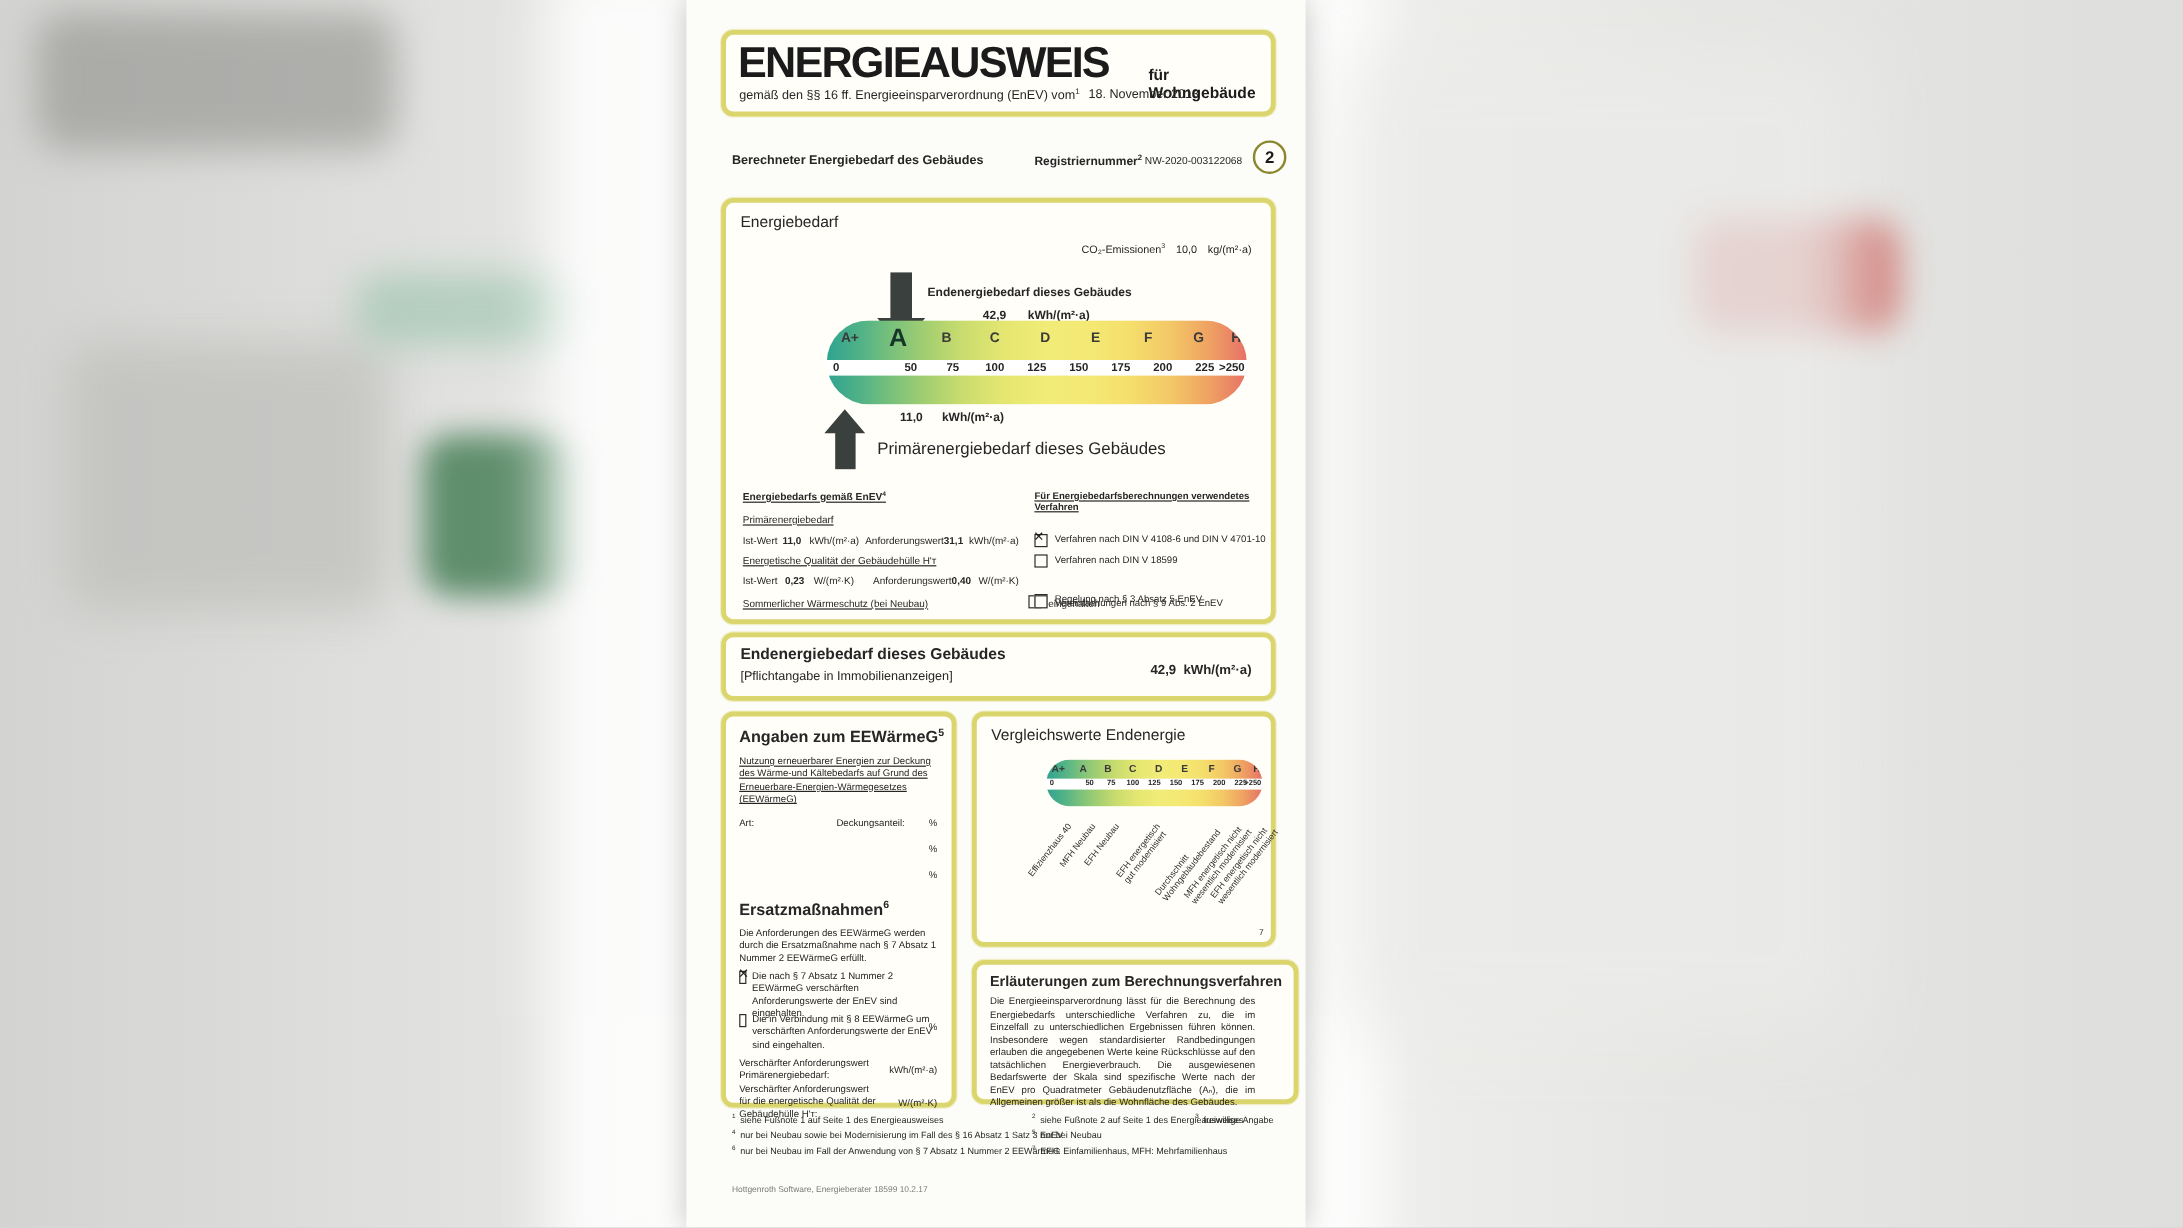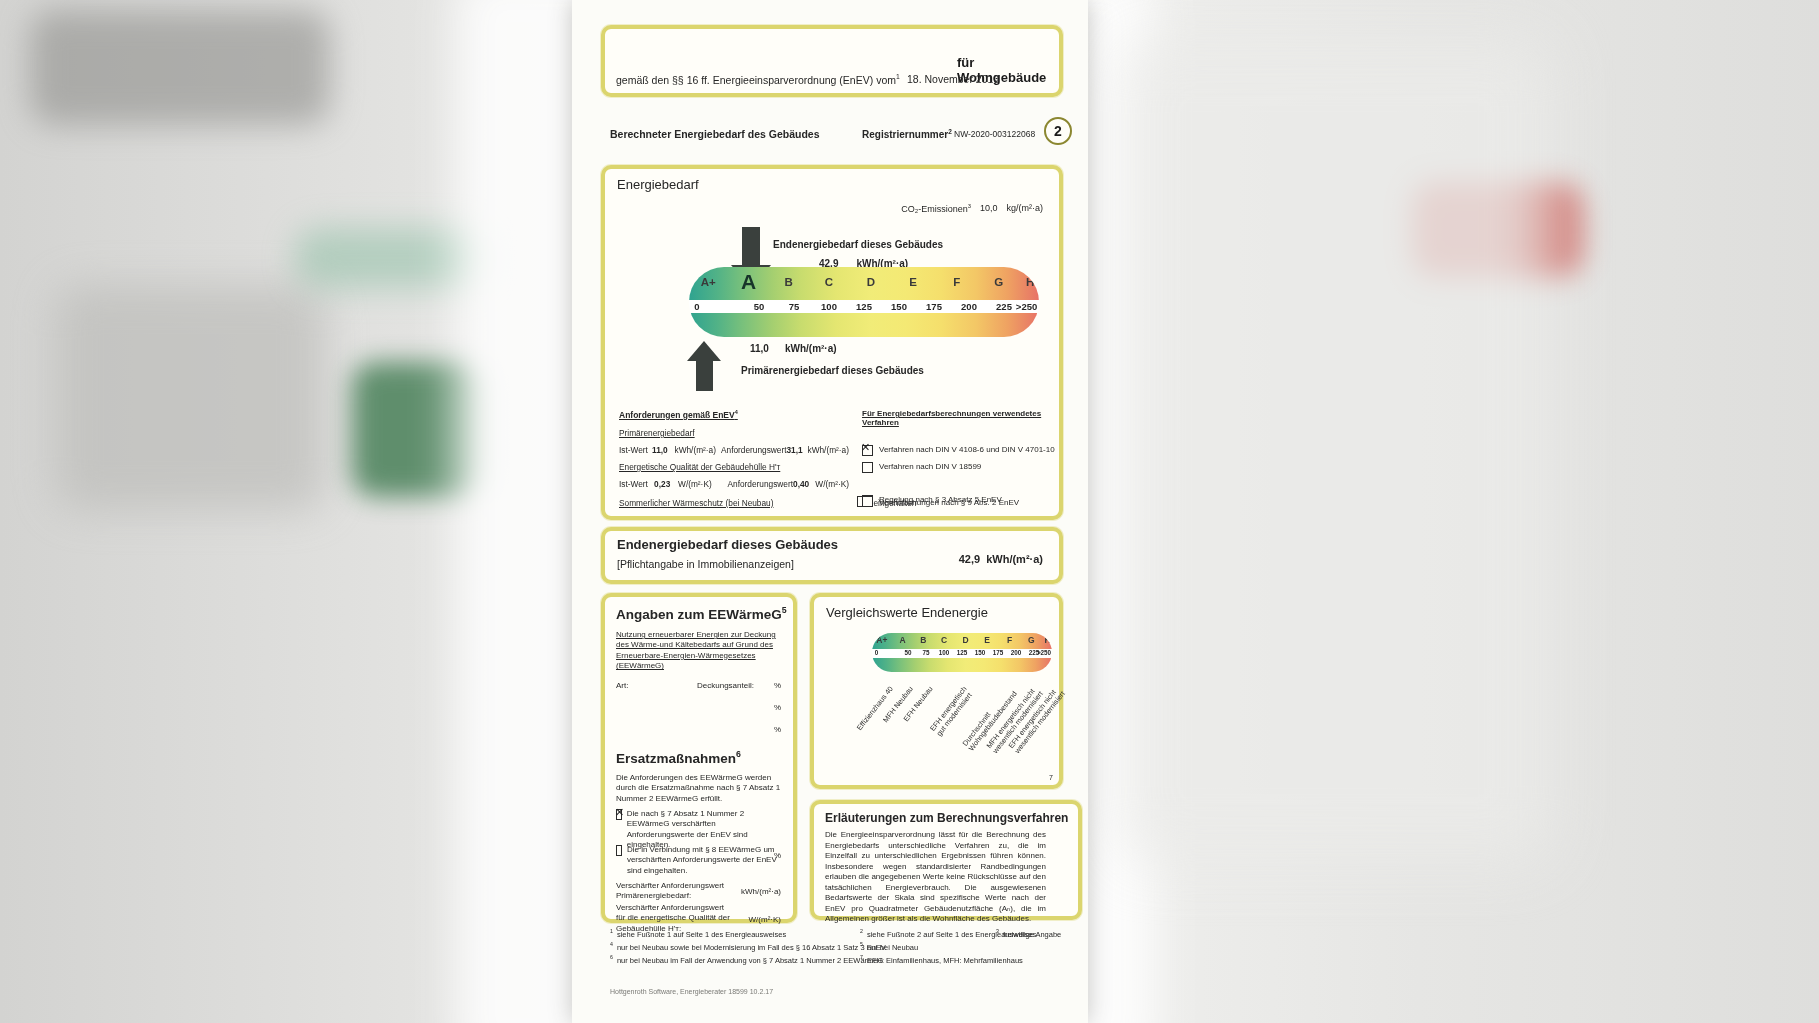--- a/index.html
+++ b/index.html
@@ -67,21 +67,21 @@
   .arr{position:absolute;background:#3a403d;}
   #dshaft{left:137px;top:58px;width:18px;height:40px;}
   #dhead{position:absolute;left:126px;top:96px;width:0;height:0;border-left:20px solid transparent;
     border-right:20px solid transparent;border-top:24px solid #3a403d;}
   #endlabel{position:absolute;left:168px;top:70px;font-size:10px;font-weight:bold;}
   #endval{position:absolute;left:214px;top:89px;font-size:10px;font-weight:bold;display:flex;gap:18px;}
   #uhead{position:absolute;left:82px;top:172px;width:0;height:0;border-left:17px solid transparent;
     border-right:17px solid transparent;border-bottom:20px solid #3a403d;}
   #ushaft{left:91px;top:190px;width:17px;height:32px;}
   #prival{position:absolute;left:145px;top:174px;font-size:10px;font-weight:bold;display:flex;gap:16px;}
-  #prilabel{position:absolute;left:136px;top:196px;font-size:10px;font-weight:bold;}
+  #prilabel{position:absolute;left:126px;top:196px;font-size:14px;font-weight:normal;}
   #anf-h{position:absolute;left:14px;top:240px;font-size:8.5px;font-weight:bold;text-decoration:underline;}
   #anf-r1l{position:absolute;left:14px;top:259px;font-size:8.3px;text-decoration:underline;}
   .vrow{position:absolute;left:14px;width:230px;font-size:8.3px;display:flex;}
   .vrow .c1{width:44px;} .vrow .c2{width:30px;font-weight:bold;} .vrow .c3{width:62px;}
   .vrow .c4{width:72px;} .vrow .c5{width:28px;font-weight:bold;} .vrow .c6{flex:1;}
   #anf-v1{top:276px;} #anf-v2{top:310px;}
   #anf-r2l{position:absolute;left:14px;top:293px;font-size:8.3px;text-decoration:underline;}
   #anf-r3{position:absolute;left:14px;top:327px;font-size:8.3px;}
   #anf-r3 .lbl{text-decoration:underline;}
   .cb{width:9px;height:9px;border:1px solid #2c2c2c;display:inline-block;position:relative;background:#fffef9;vertical-align:-1px;}
@@ -149,20 +149,21 @@
   <div class="blob b2"></div>
   <div class="blob b4"></div>
   <div class="blob b3"></div>
   <div class="blob b5"></div>
   <div class="blob b6"></div>
   <div class="blob b7"></div>
 
   <div id="paper">
 
     <div class="box" id="hbox">
+      <div id="title">ENERGIEAUSWEIS</div>
       <div id="forlabel">für Wohngebäude</div>
       <div id="subtitle"><span>gemäß den §§ 16 ff. Energieeinsparverordnung (EnEV) vom</span><sup>1</sup></div>
       <div id="subdate">18. November 2013</div>
     </div>
 
     <div id="meta-left">Berechneter Energiebedarf des Gebäudes</div>
     <div id="meta-reg"><span>Registriernummer</span><sup>2</sup></div>
     <div id="meta-val">NW-2020-003122068</div>
     <div id="badge">2</div>
 
@@ -219,21 +220,21 @@
       </div>
 
       <div id="uhead"></div>
       <div class="arr" id="ushaft"></div>
       <div id="prival">
         <span>11,0</span>
         <span>kWh/(m²·a)</span>
       </div>
       <div id="prilabel">Primärenergiebedarf dieses Gebäudes</div>
 
-      <div id="anf-h"><span>Anforderungen gemäß EnEV</span><sup>4</sup></div>
+      <div id="anf-h"><span>Energiebedarfs gemäß EnEV</span><sup>4</sup></div>
       <div id="anf-r1l">Primärenergiebedarf</div>
       <div class="vrow" id="anf-v1">
         <span class="c1">Ist-Wert</span>
         <span class="c2">11,0</span>
         <span class="c3">kWh/(m²·a)</span>
         <span class="c4">Anforderungswert</span>
         <span class="c5">31,1</span>
         <span class="c6">kWh/(m²·a)</span>
       </div>
       <div id="anf-r2l">Energetische Qualität der Gebäudehülle H'ᴛ</div>

